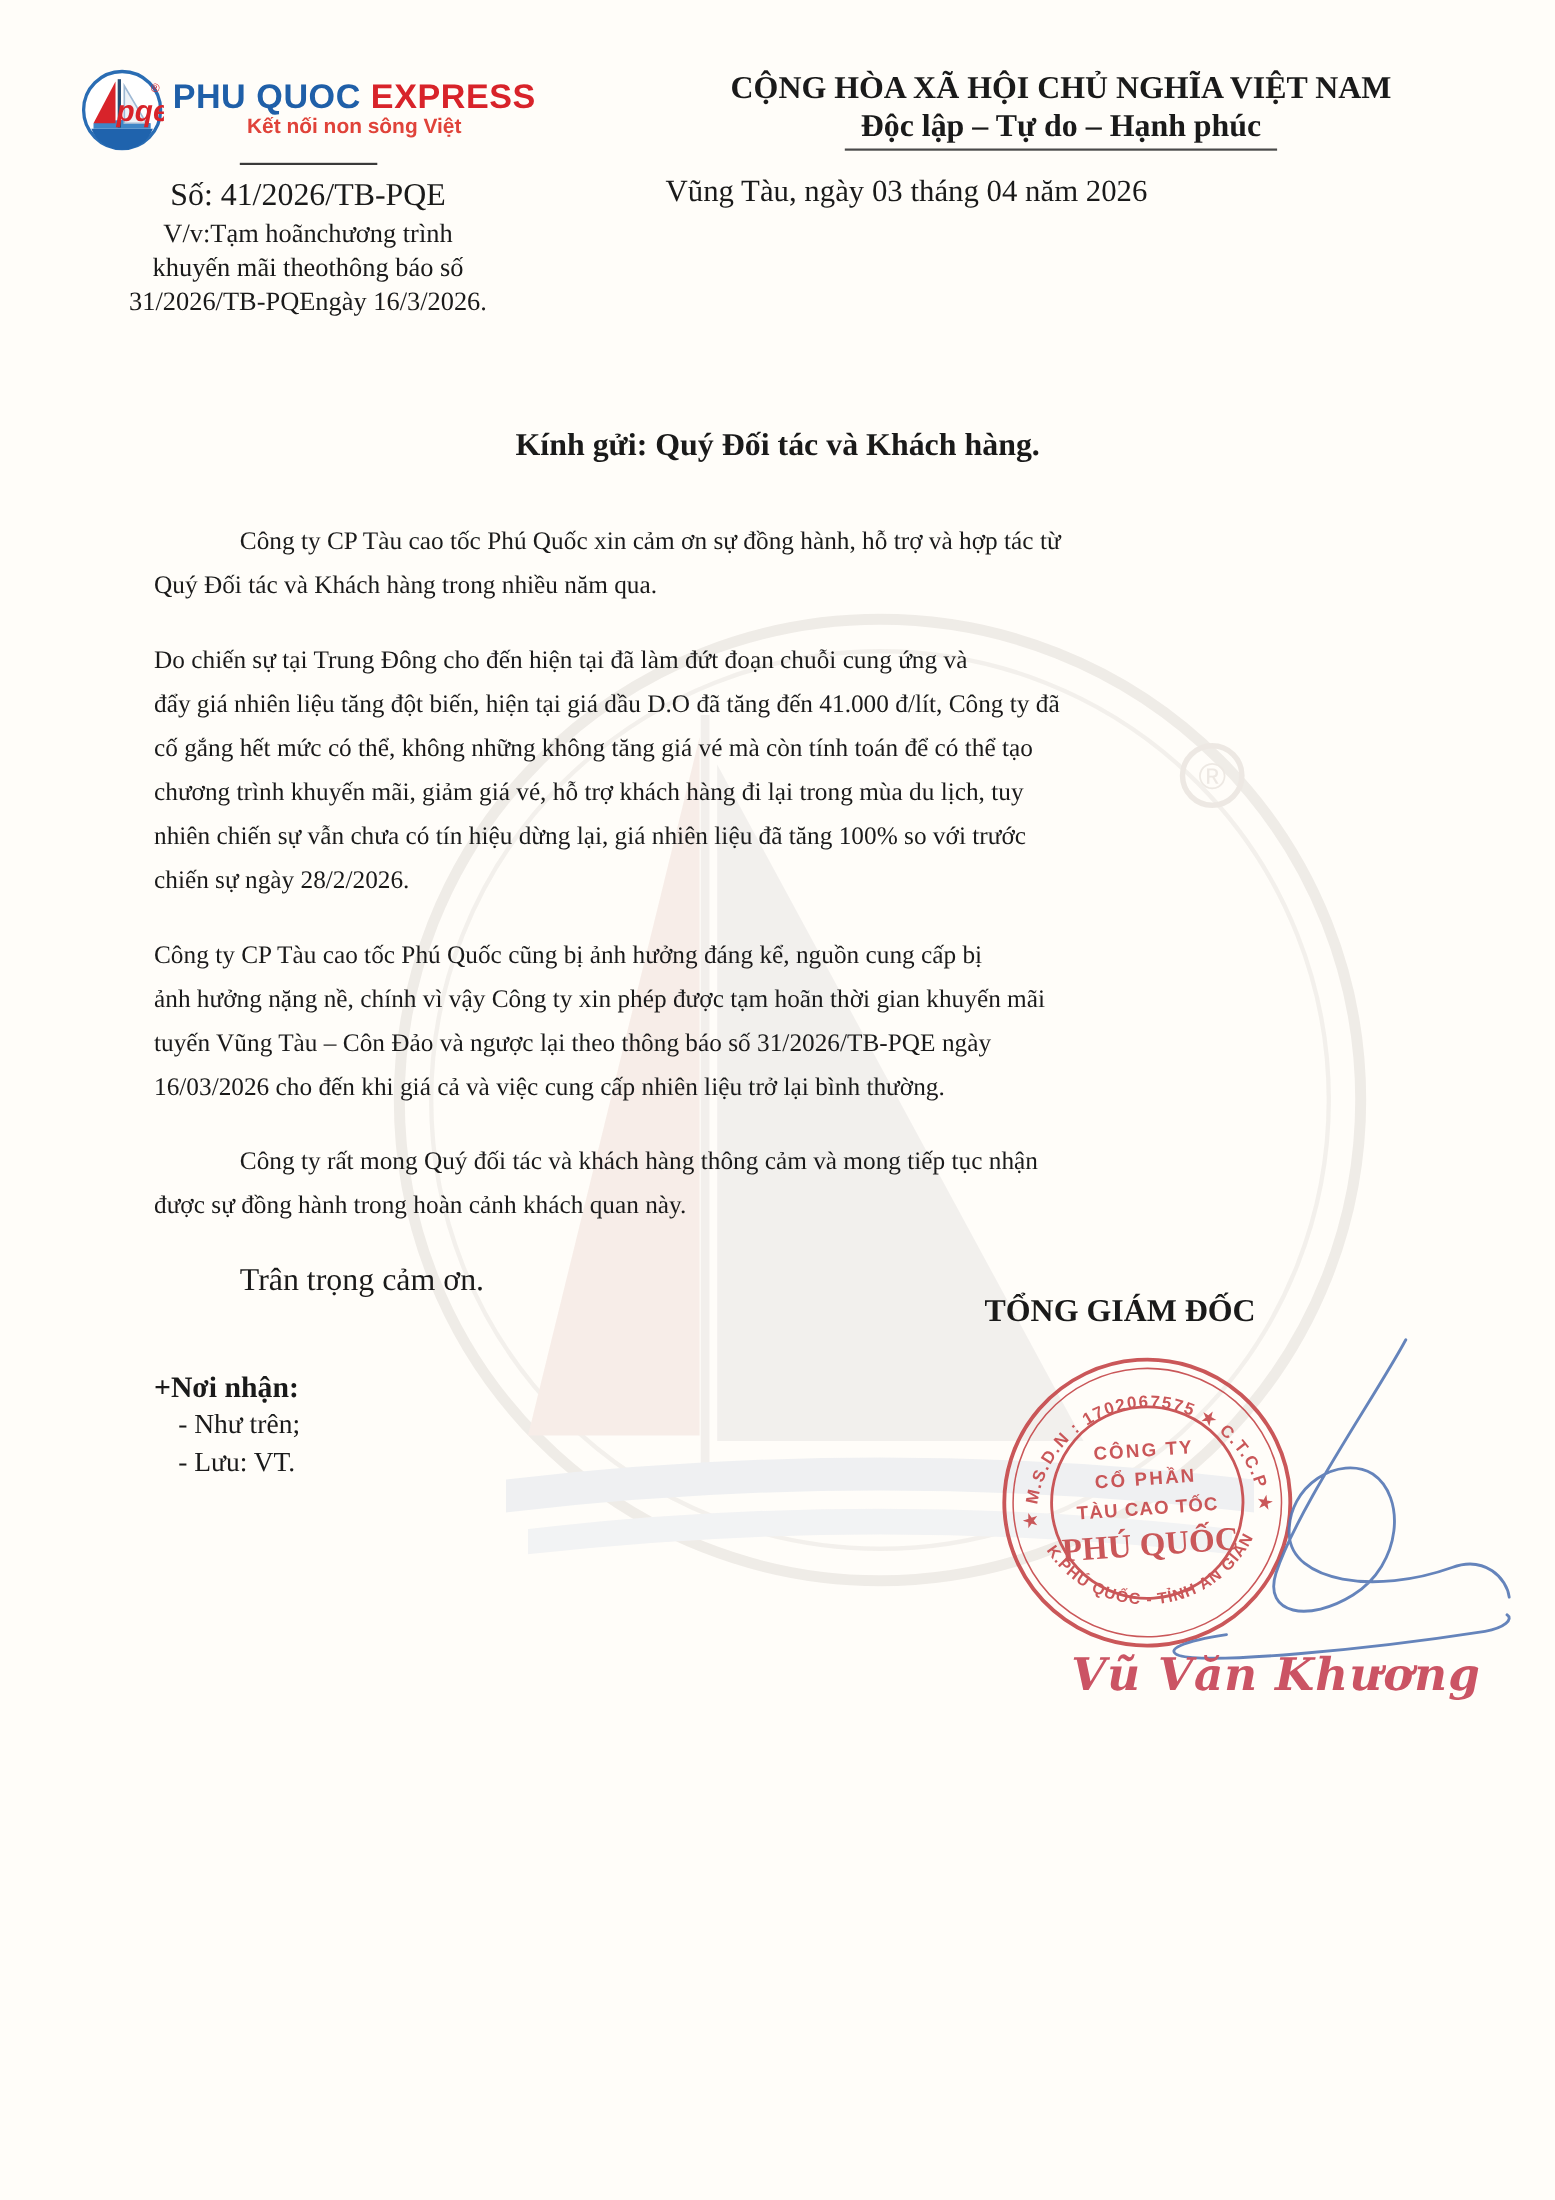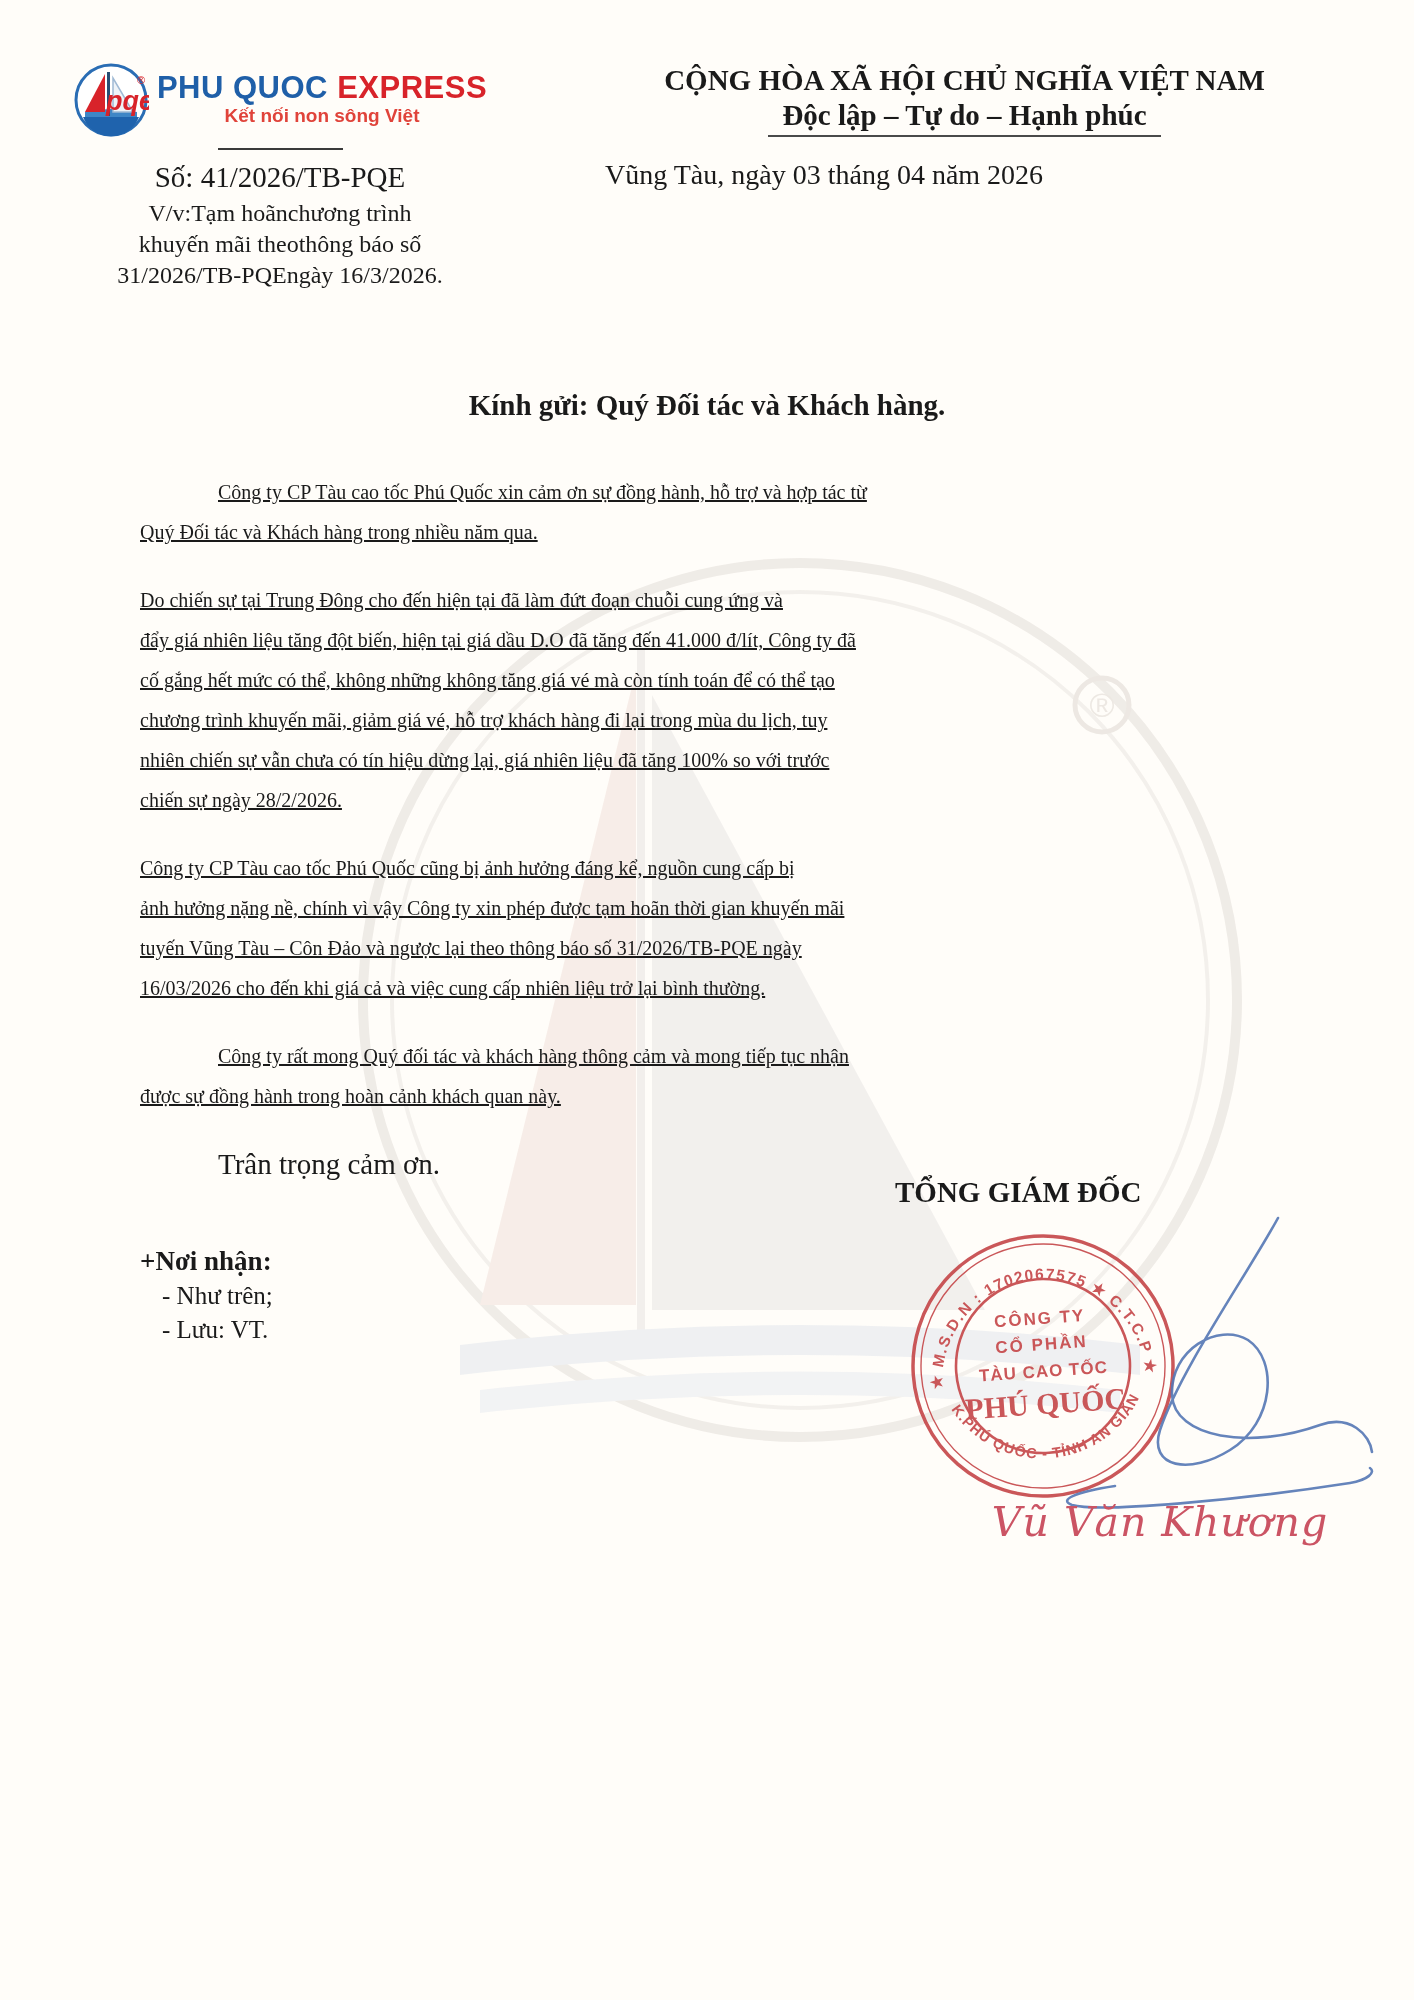--- a/index.html
+++ b/index.html
@@ -28,34 +28,34 @@
   .doc-number{font-size:29px;line-height:38px;}
   .subject{font-size:24px;line-height:31px;margin-top:2px;}
   .header-right{flex:1;text-align:center;padding-left:130px;}
   .national-title{font-size:29px;font-weight:bold;line-height:36px;white-space:nowrap;}
   .motto{display:inline-block;font-size:29px;font-weight:bold;line-height:34px;padding:0 14px 3px;border-bottom:2px solid #4a4a4a;}
   .dateline{font-size:28px;margin-top:22px;text-align:left;white-space:nowrap;}
   
   .salutation{margin-top:98px;text-align:center;font-size:29px;font-weight:bold;position:relative;z-index:2;}
   .body-text{margin:50px 120px 0 140px;position:relative;z-index:2;}
   .para{margin:0 0 28px 0;}
-  .line{font-size:20px;line-height:40px;white-space:nowrap;text-decoration:underline;}
+  .line{font-size:23px;line-height:40px;white-space:nowrap;}
   .line.indent{padding-left:78px;}
   .closing{font-size:29px;line-height:40px;padding-left:78px;}
   
   .sig-title{position:absolute;left:895px;top:1176px;width:350px;
     font-size:29px;font-weight:bold;z-index:3;}
   .recipients{position:absolute;left:140px;top:1243px;z-index:3;}
   .recipients-heading{font-size:27px;font-weight:bold;line-height:36px;}
   .recipients-item{font-size:25px;line-height:34px;padding-left:22px;}
   .stamp{position:absolute;left:905px;top:1228px;width:276px;height:276px;z-index:3;
     transform:rotate(-4deg);opacity:.92;}
   .scribble{position:absolute;left:1020px;top:1200px;width:380px;height:330px;z-index:4;opacity:.9;}
   .sig-name{position:absolute;left:970px;top:1498px;width:380px;text-align:center;z-index:4;
-    font-family:"DejaVu Serif", serif;font-style:italic;font-weight:normal;
+    font-family:"DejaVu Serif", serif;font-style:italic;font-weight:bold;
     font-size:41px;color:#cb5464;letter-spacing:1px;}
 </style>
 </head>
 <body>
 
 <div class="page">
 
   <svg class="watermark" viewBox="0 0 920 920">
     <circle cx="460" cy="455" r="437" fill="none" stroke="#ece8e3" stroke-width="10"></circle>
     <circle cx="460" cy="455" r="408" fill="none" stroke="#f1eee9" stroke-width="4"></circle>

